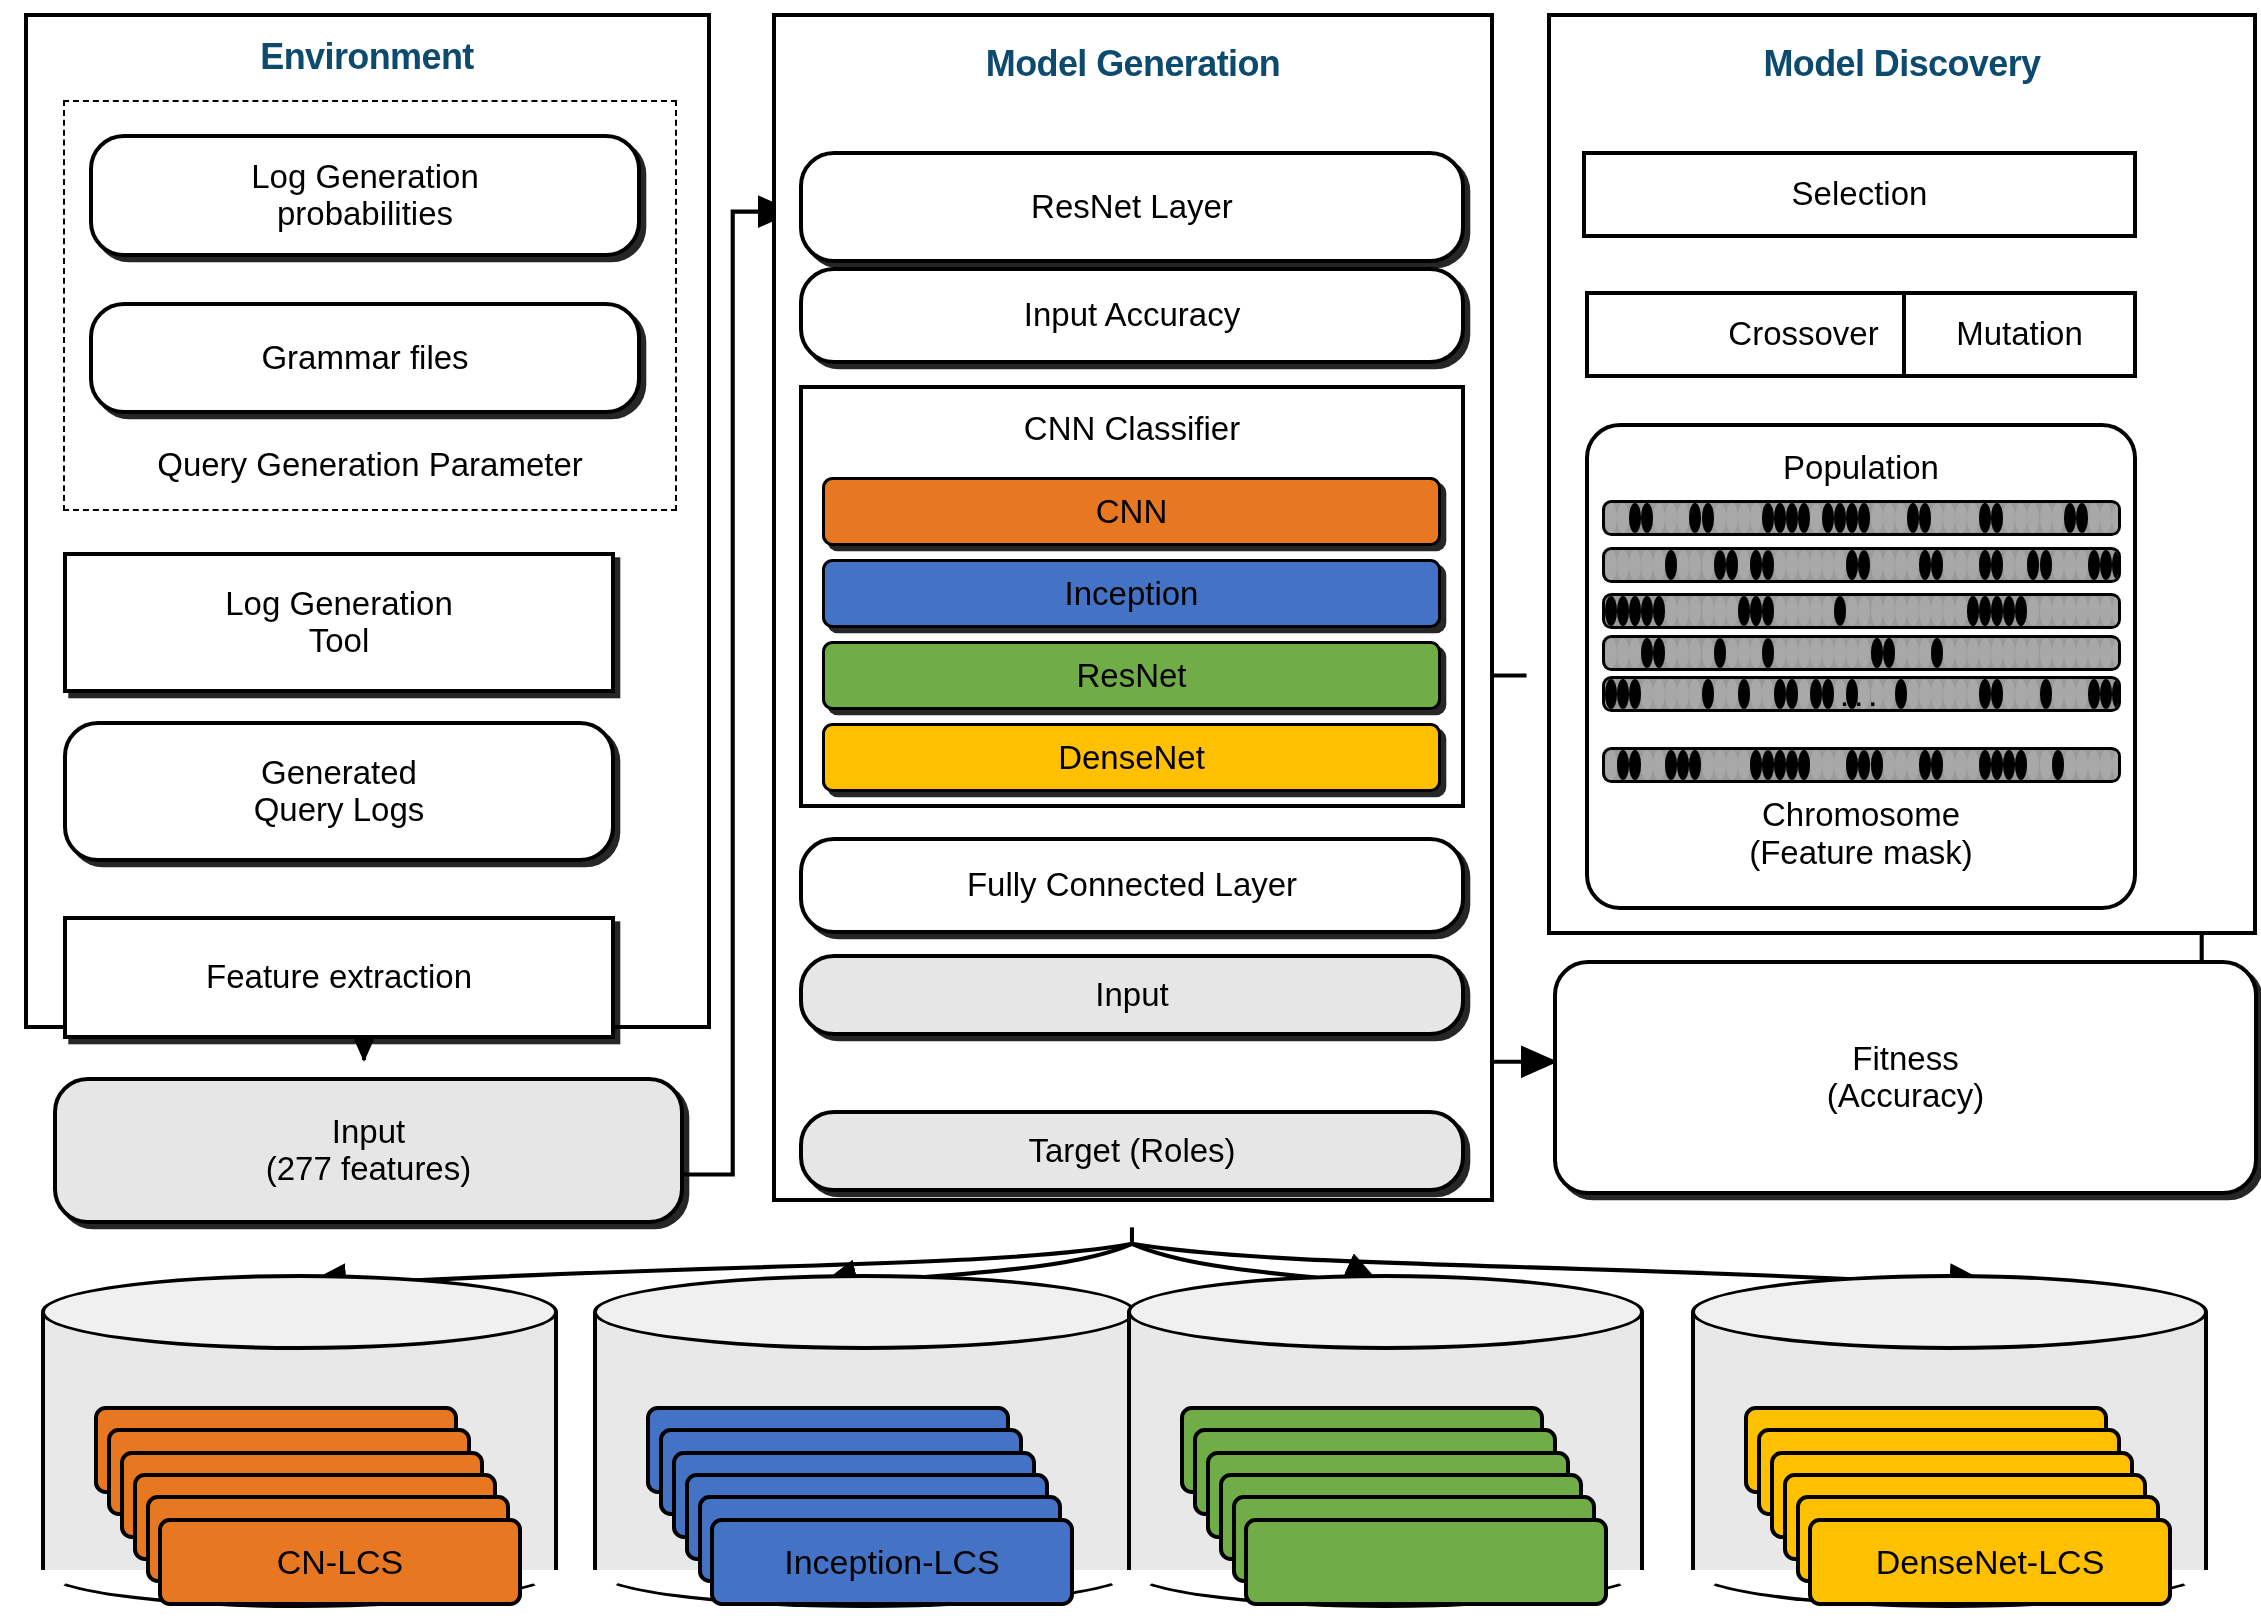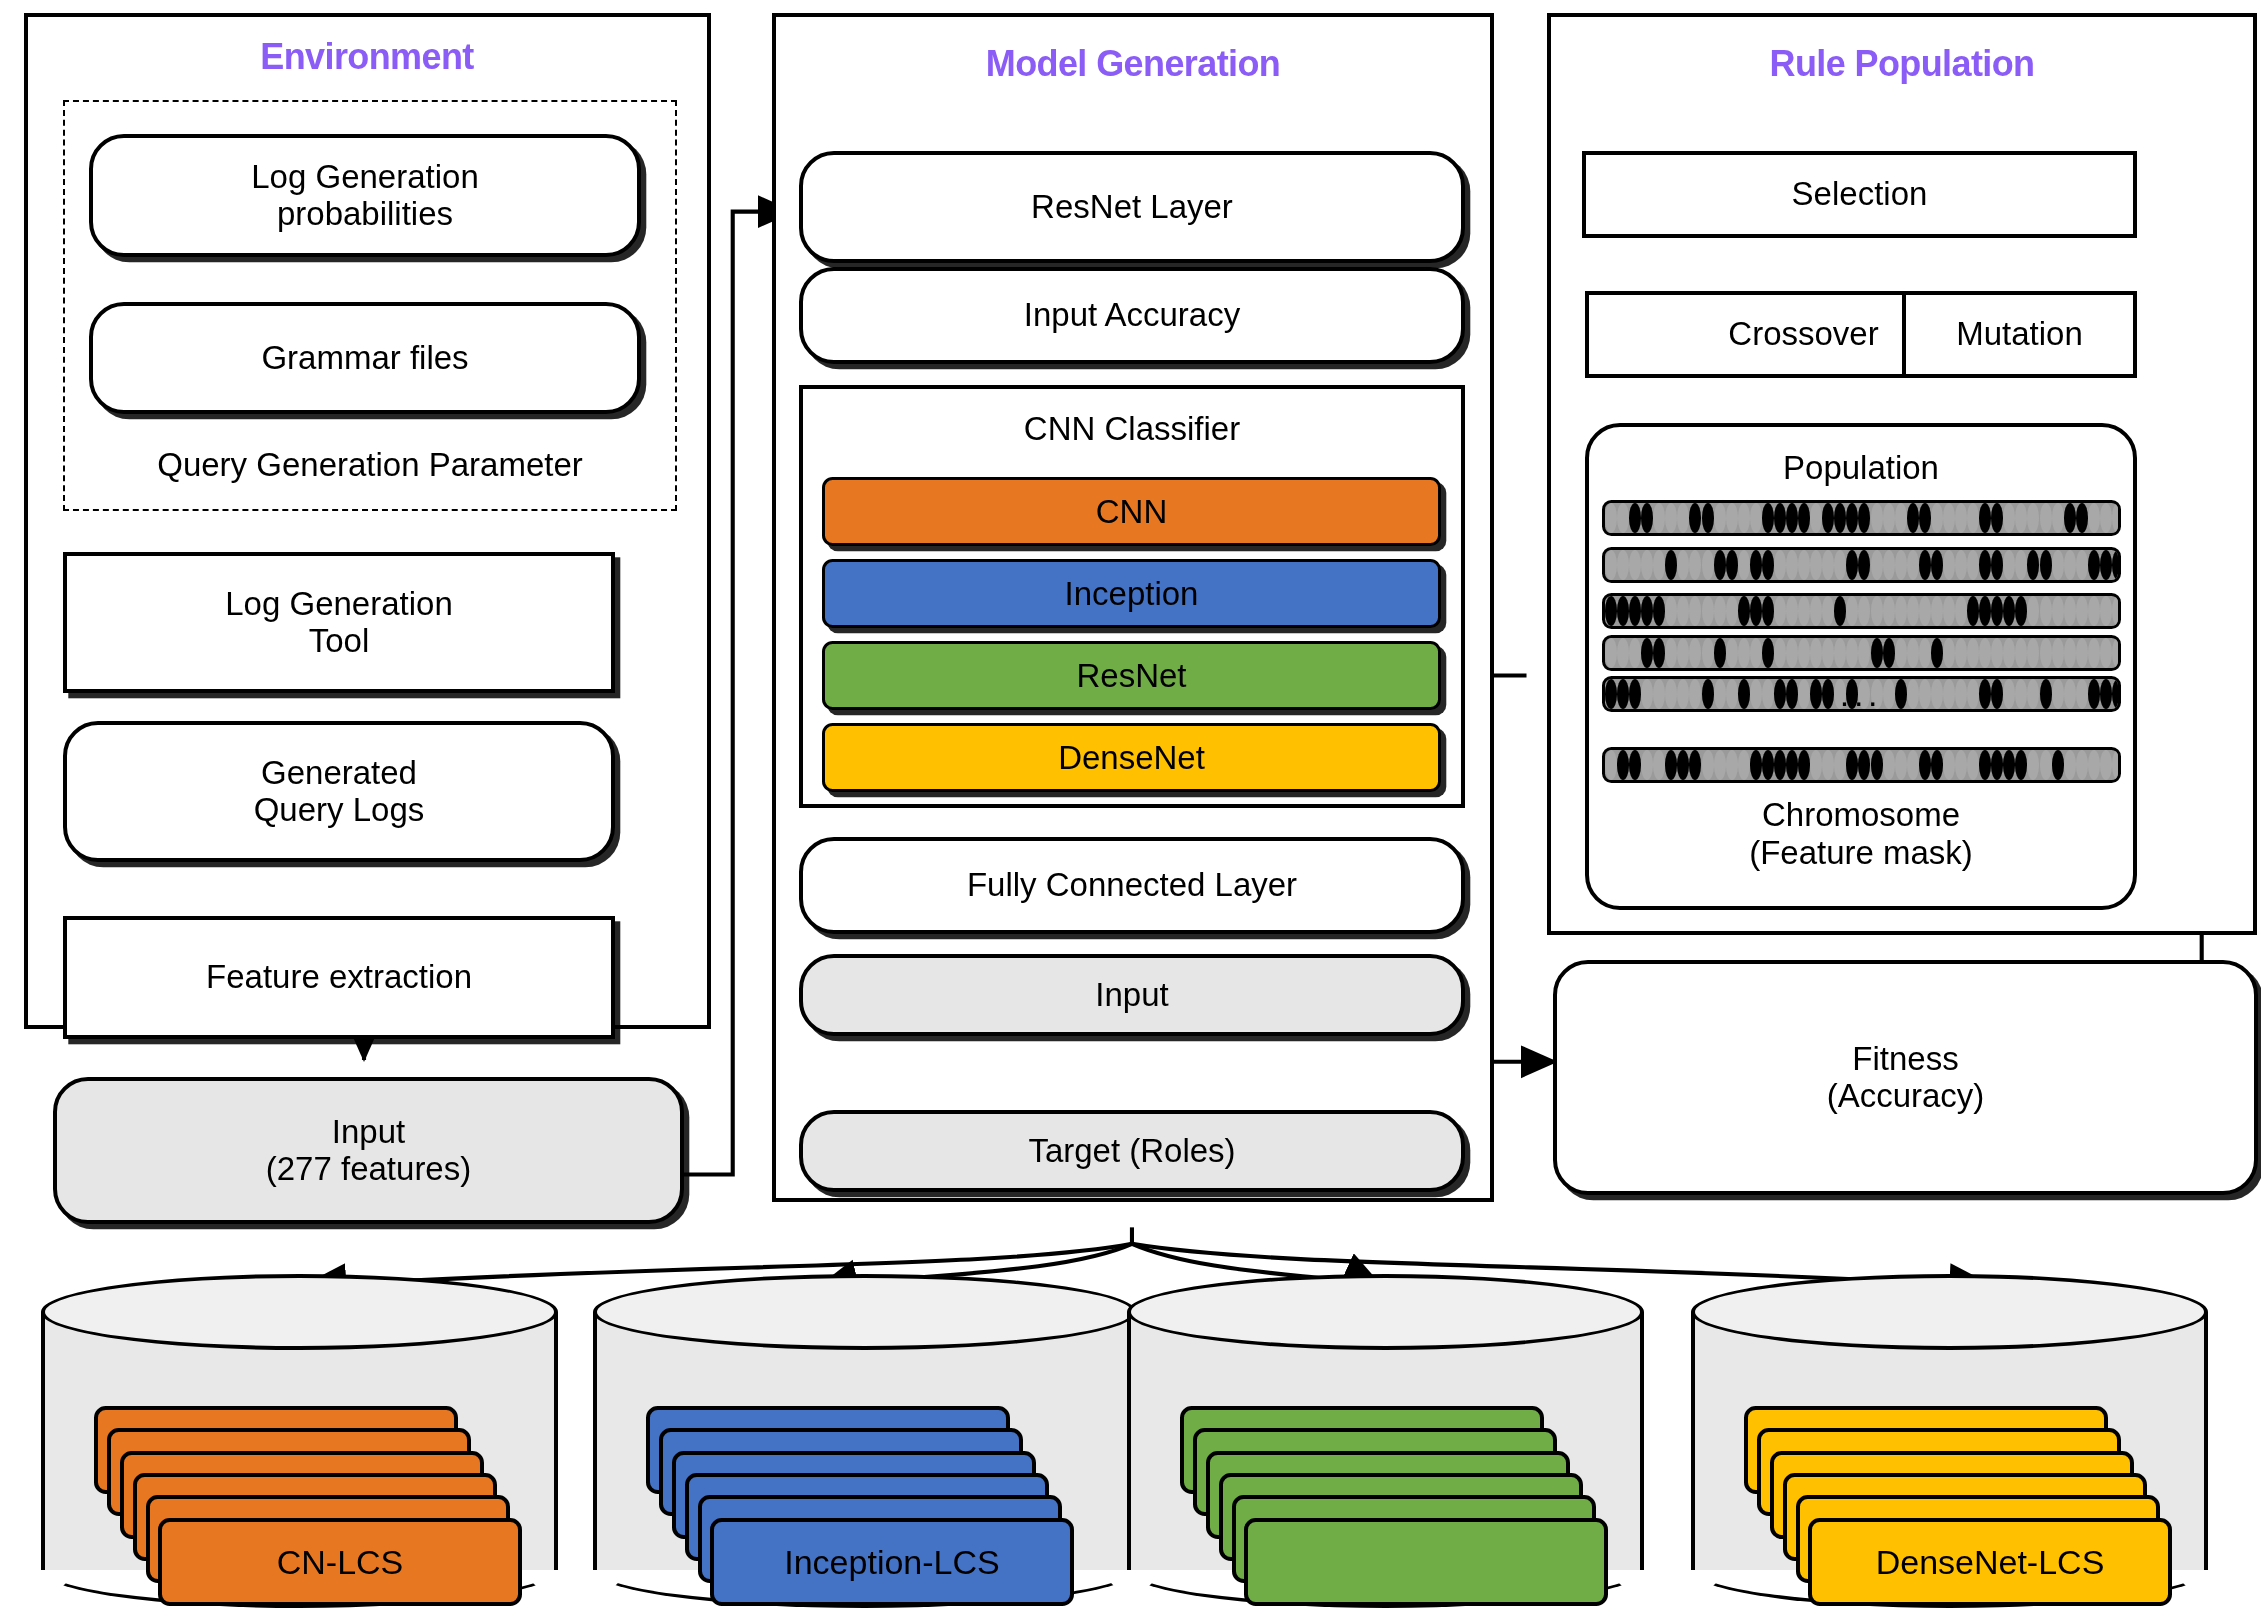--- a/index.html
+++ b/index.html
@@ -1,20 +1,20 @@
 <!DOCTYPE html>
 <html style="font-size:9.4px"><head>
 <meta charset="utf-8">
 <style>
   html,body{margin:0;padding:0;background:#ffffff;}
   body{font-family:"Liberation Sans","DejaVu Sans",sans-serif;}
   #stage{position:relative;width:2261px;height:1621px;background:#fff;overflow:hidden;}
 
   .panel{position:absolute;border:4.1px solid #000;background:#fff;box-sizing:border-box;}
-  .panel-title{position:absolute;width:100%;text-align:center;font-weight:bold;font-size:36px;color:#8b5cf6;letter-spacing:-0.6px;}
+  .panel-title{position:absolute;width:100%;text-align:center;font-weight:bold;font-size:36px;color:#0c4a6e;letter-spacing:-0.6px;}
 
   .nodebox{position:absolute;box-sizing:border-box;border:4.1px solid #000;background:#fff;
            display:flex;align-items:center;justify-content:center;text-align:center;
            font-size:33px;color:#000;line-height:1.12;box-shadow:5.3px 5.3px 0 0 rgba(0,0,0,0.85);}
   .rounded-lg{border-radius:35px;}
   .grey{background:#e6e6e6;}
   .noshadow{box-shadow:none;}
 
   .dashbox{position:absolute;box-sizing:border-box;border:2.3px dashed #000;background:transparent;}
   .dashlabel{position:absolute;text-align:center;font-size:33px;color:#000;white-space:nowrap;}
@@ -168,21 +168,21 @@
 
   <div class="nodebox rounded-lg grey" style="left:799px;top:954px;width:666px;height:82px;">
     <span>Input</span>
   </div>
 
   <div class="nodebox rounded-lg grey" style="left:799px;top:1110px;width:666px;height:82px;">
     <span>Target (Roles)</span>
   </div>
 
   <div class="panel" style="left:1547px;top:13px;width:710px;height:922px;">
-    <div class="panel-title" style="top:26.4px;">Rule Population</div>
+    <div class="panel-title" style="top:26.4px;">Model Discovery</div>
   </div>
 
   <div class="nodebox noshadow" style="left:1582px;top:151px;width:555px;height:87px;">
     <span>Selection</span>
   </div>
 
   <div class="nodebox noshadow" style="left:1585px;top:291px;width:437px;height:87px;transform:scale(1);">
     <span>Crossover</span>
   </div>
   <div class="nodebox noshadow" style="left:1902px;top:291px;width:235px;height:87px;">

